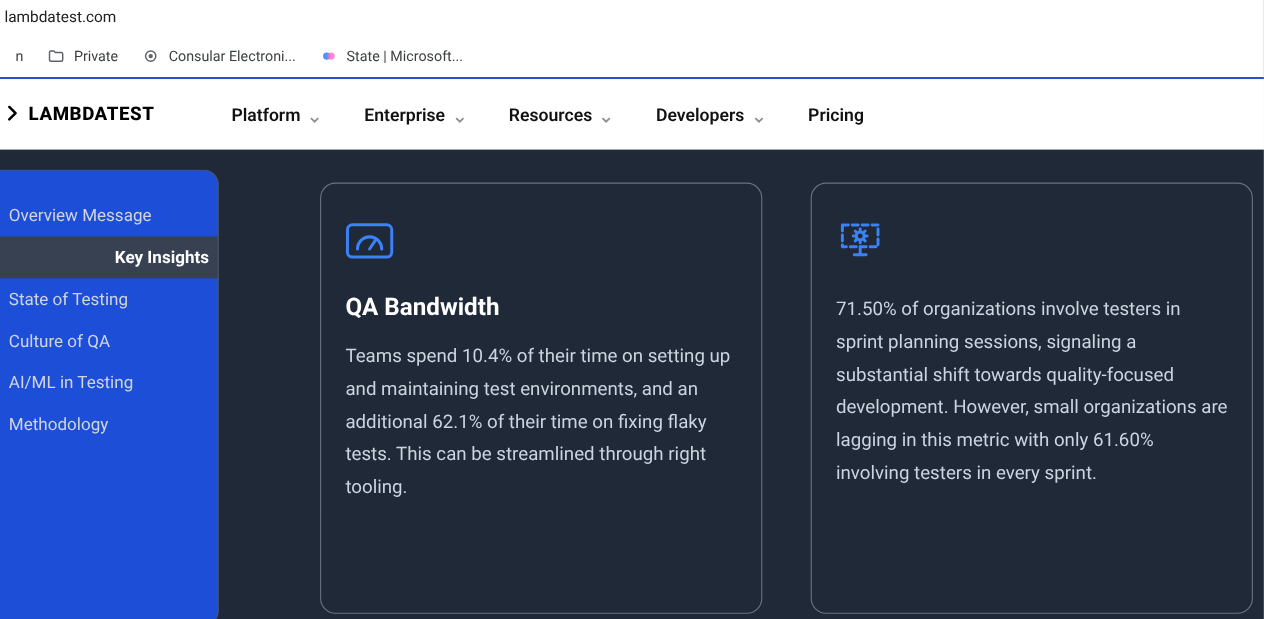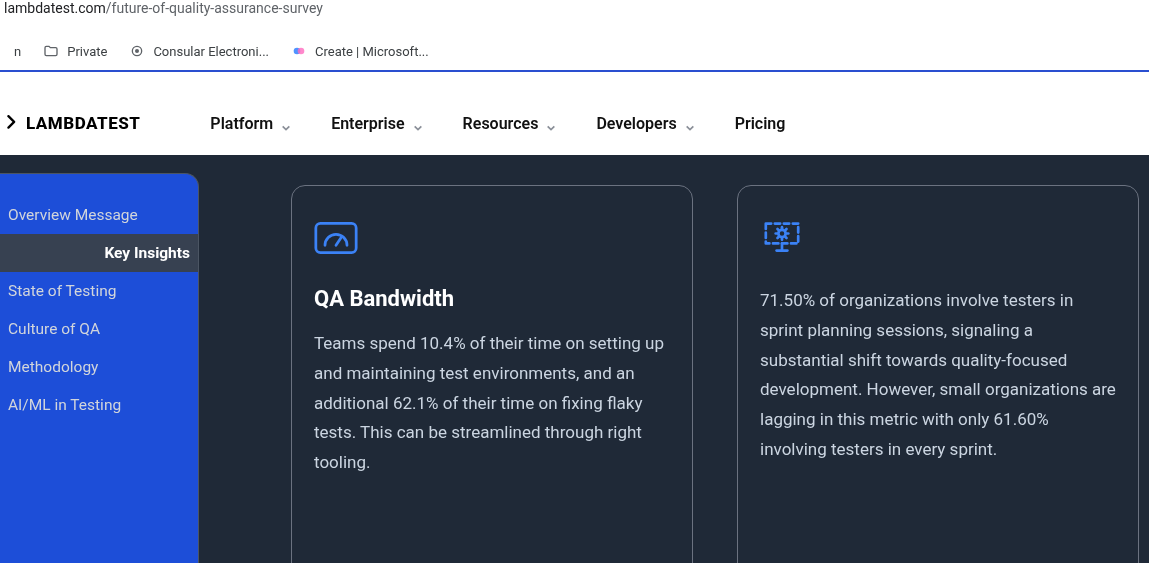--- a/index.html
+++ b/index.html
@@ -1,43 +1,42 @@
 <!DOCTYPE html>
 <html><head>
 <meta charset="utf-8">
 <style>
   * { box-sizing: border-box; margin: 0; padding: 0; }
   body { font-family: -apple-system, BlinkMacSystemFont, "Segoe UI", Roboto, Helvetica, Arial, sans-serif; width: 1149px; height: 563px; overflow: hidden; background:#fff; }
-  .url-bar { height: 26px; display:flex; align-items:flex-end; padding: 16px 4px; font-size: 14px; color:#202124; }
+  .url-bar { height: 26px; display:flex; align-items:center; padding: 16px 4px; font-size: 14px; color:#202124; }
   .url-bar .path { color:#5f6368; }
   .bookmarks { height: 40px; display:flex; align-items:center; gap:22px; padding: 0 14px; font-size:13px; color:#3c4043; border-bottom: 2px solid #2a4fd0; }
   .bm { display:flex; align-items:center; gap:8px; cursor:pointer; }
   .bm .ic { width:16px; height:16px; display:inline-flex; align-items:center; justify-content:center; color:#5f6368; }
-  .nav { height:64px; display:flex; align-items:center; padding:0 8px 0 6px; gap:40px; background:#fff;margin-top:19px; }
+  .nav { height:64px; display:flex; align-items:center; padding:0 8px 0 6px; gap:40px; background:#fff; }
   .brand { display:flex; align-items:center; gap:6px; font-weight:800; font-size:17px; letter-spacing:0.5px; cursor:pointer; }
   .brand .mark { width:14px; height:16px; display:inline-block; }
   .menu { display:flex; align-items:center; gap:40px; margin-left:30px; }
   .menu-item { display:flex; align-items:center; gap:8px; font-size:16px; font-weight:600; cursor:pointer; color:#111; }
   .chev { width:10px; height:10px; display:inline-block; }
   .page { display:flex; background:#1f2937; height:calc(563px - 26px - 40px - 64px); }
   .sidebar { width:240px; border:1px solid #4b5563; border-top-right-radius:14px; border-bottom-right-radius:14px; border-left:none; margin-top:18px; padding:22px 0 14px 0; overflow:hidden; background:#1d4ed8; }
   .side-item { font-size:15.5px; color:#d1d5db; padding:10px 8px; cursor:pointer; border-radius:0; }
   .side-item.active { background:#374151; color:#ffffff; font-weight:700;text-align:right; }
   .content { flex:1; padding:30px 10px 10px 72px; display:flex; gap:24px; }
   .card { width:402px; height:392px; border:1px solid #6b7280; border-radius:14px; padding:34px 22px 24px 22px; background:#1f2937;margin-left:20px; }
   .card .card-icon { width:44px; height:36px; color:#3b82f6; display:block; margin-bottom:30px; }
   .card h3 { color:#ffffff; font-size:22px; font-weight:700; margin-bottom:18px; }
   .card p { color:#cbd5e1; font-size:17px; line-height:1.75; }
 </style>
 </head>
 <body>
 
 <div class="url-bar">
   <span>lambdatest.com</span>
-    <span class="path">/future-of-quality-assurance-survey</span>
 </div>
 
 <div class="bookmarks">
   <div class="bm">
     <span>n</span>
   </div>
   <div class="bm">
     <span class="ic">
       <svg viewBox="0 0 24 24" width="16" height="16" fill="none" stroke="currentColor" stroke-width="2">
           <path d="M3 7a2 2 0 0 1 2-2h4l2 2h8a2 2 0 0 1 2 2v8a2 2 0 0 1-2 2H5a2 2 0 0 1-2-2V7z"></path>
@@ -54,21 +53,21 @@
     </span>
     <span>Consular Electroni...</span>
   </div>
   <div class="bm">
     <span class="ic">
       <svg viewBox="0 0 24 24" width="16" height="16">
           <circle cx="9" cy="12" r="5" fill="#4f93ff"></circle>
           <circle cx="15" cy="12" r="5" fill="#ff6cbf" fill-opacity="0.8"></circle>
         </svg>
     </span>
-    <span>Create | Microsoft...</span>
+    <span>State | Microsoft...</span>
   </div>
 </div>
 
 <div class="nav">
   <div class="brand">
     <span class="mark">
       <svg viewBox="0 0 24 28" width="14" height="16">
           <path d="M4 2 L14 12 L4 22" fill="none" stroke="#000" stroke-width="4" stroke-linecap="round" stroke-linejoin="round"></path>
         </svg>
     </span>
@@ -104,22 +103,22 @@
     </div>
   </div>
 </div>
 
 <div class="page">
   <div class="sidebar">
     <div class="side-item">Overview Message</div>
     <div class="side-item active">Key Insights</div>
     <div class="side-item">State of Testing</div>
     <div class="side-item">Culture of QA</div>
+    <div class="side-item">AI/ML in Testing</div>
     <div class="side-item">Methodology</div>
-    <div class="side-item">AI/ML in Testing</div>
   </div>
 
   <div class="content">
     <div class="card">
       <span class="card-icon">
         <svg viewBox="0 0 48 36" width="44" height="36" fill="none" stroke="currentColor" stroke-width="3" stroke-linecap="round" stroke-linejoin="round">
           <rect x="2" y="2" width="44" height="32" rx="5"></rect>
           <path d="M12 26 a12 12 0 0 1 24 0"></path>
           <line x1="24" y1="26" x2="30" y2="17"></line>
         </svg>

